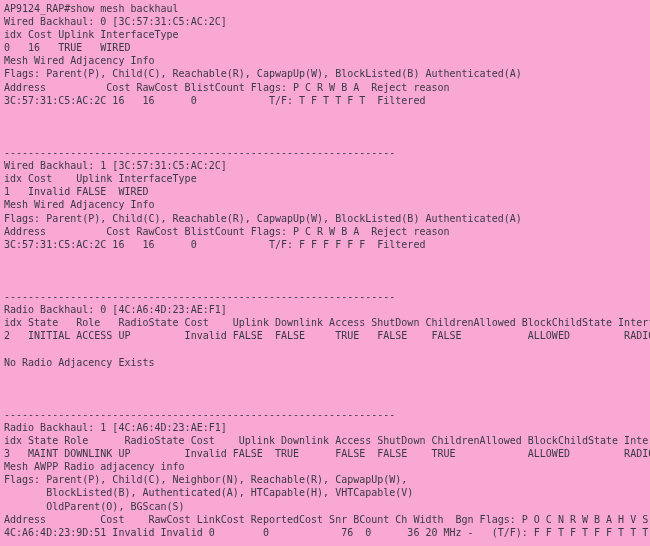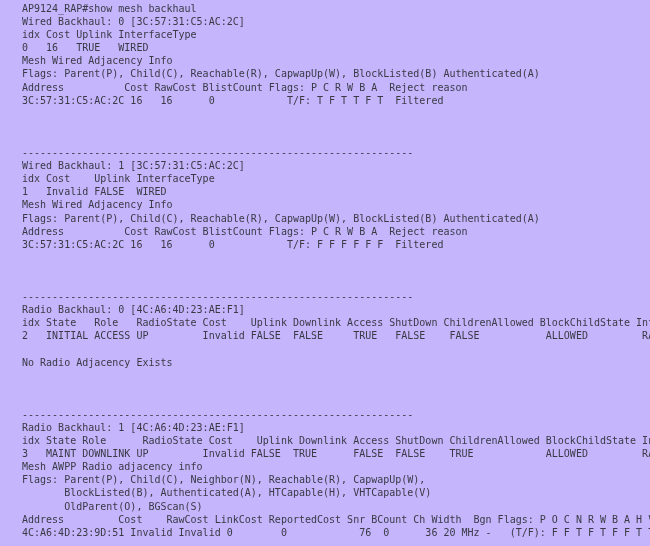--- a/index.html
+++ b/index.html
@@ -9,27 +9,27 @@
   }
   body {
     width: 650px;
     height: 546px;
     background: #dcdcdc;
     overflow: hidden;
   }
   #terminal {
     width: 650px;
     height: 546px;
-    background: #c4b5fd;
+    background: #f9a8d4;
     color: #3a3a44;
     font-family: "DejaVu Sans Mono", "Liberation Mono", monospace;
     font-size: 10px;
     line-height: 13.1px;
     letter-spacing: 0px;
-    padding: 2px 0 0 22px;
+    padding: 2px 0 0 4px;
     box-sizing: border-box;
     white-space: pre;
     -webkit-font-smoothing: none;
   }
   .line {
     height: 13.1px;
     white-space: pre;
     font-family: "DejaVu Sans Mono", "Liberation Mono", monospace;
   }
   .line.blank {

